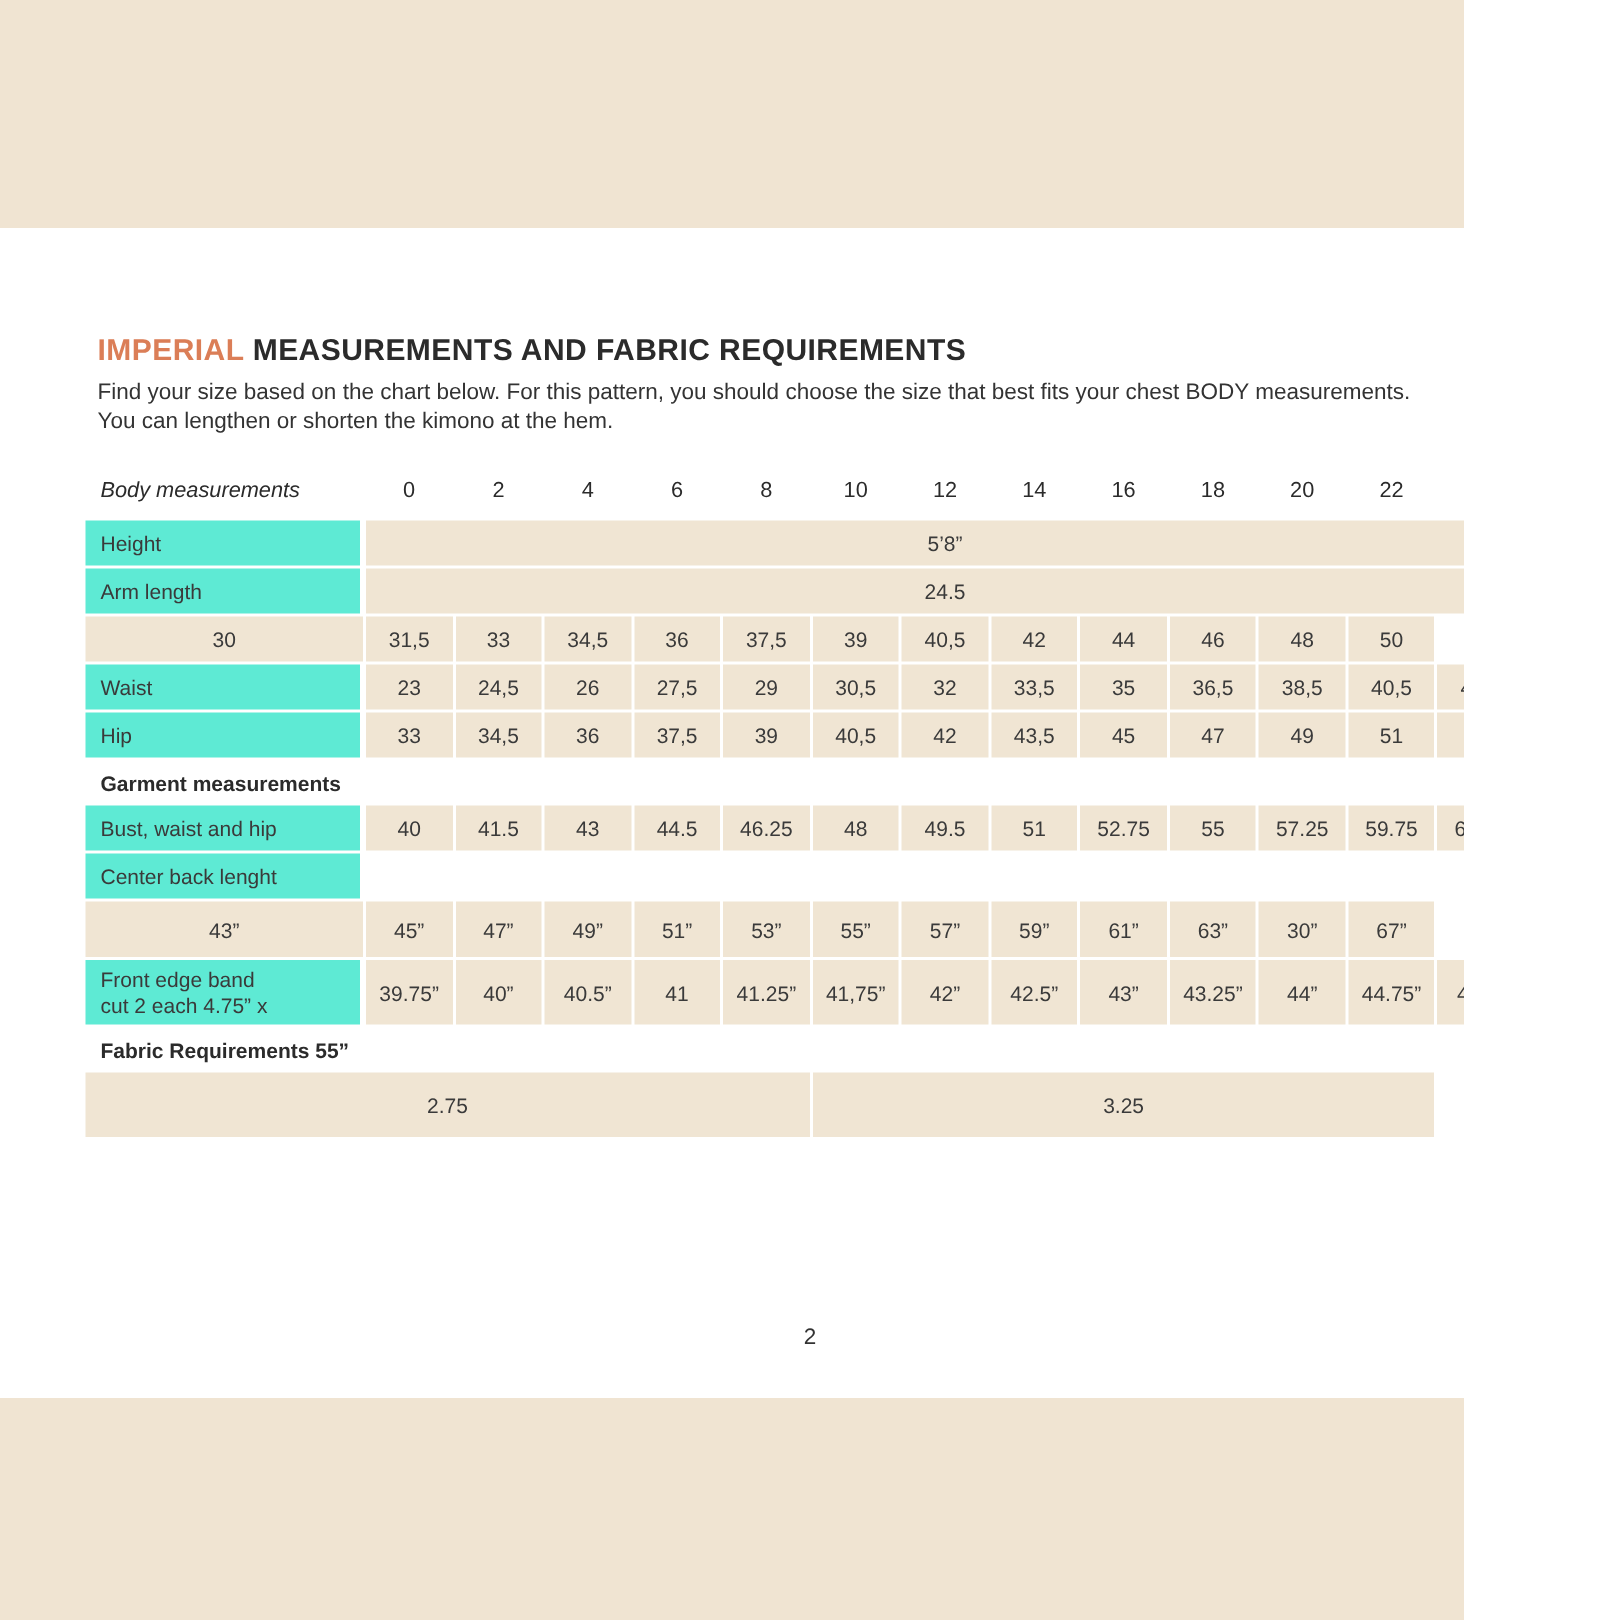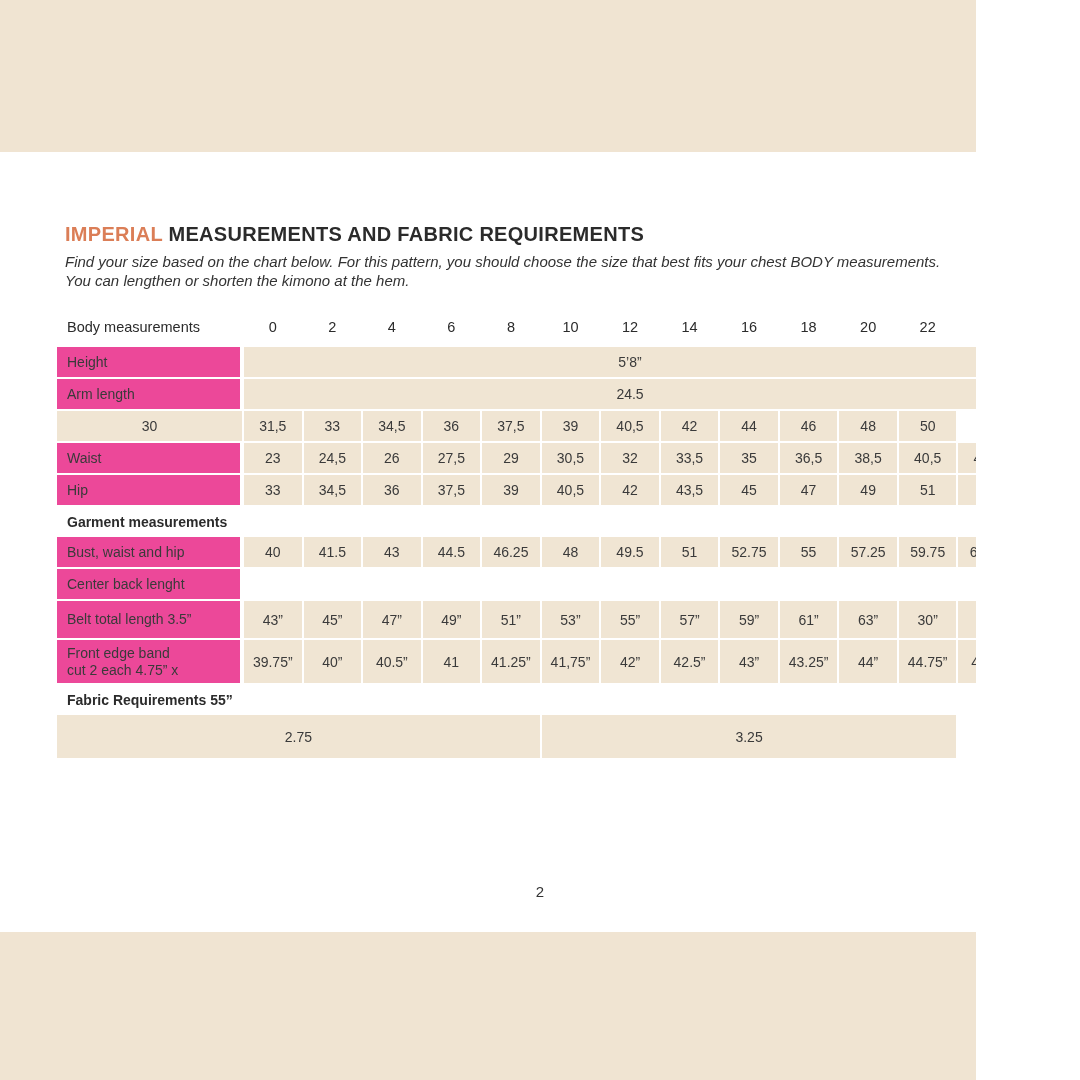--- a/index.html
+++ b/index.html
@@ -33,42 +33,41 @@
     color: #2b2b2b;
   }
   .title .accent { color: #db7e57; }
 
   .intro {
     margin-top: 7px;
     margin-left: 8px;
     font-size: 15px;
     line-height: 18.5px;
     color: #333333;
-    font-style: italic;
   }
 
   .table-wrap { margin-top: 25px; }
 
   .trow {
     display: grid;
     grid-template-columns: 185px repeat(13, 1fr);
     column-gap: 2px;
     margin-bottom: 2px;
     min-height: 30px;
   }
   .trow.mid { min-height: 37px; }
   .trow.tall { min-height: 43px; }
 
   .header-row { min-height: 24px; margin-bottom: 8px; }
   .header-row .tlabel, .header-row .tcell { background: transparent; }
-  .header-row .tlabel { font-size: 14.5px; color: #2b2b2b; }
+  .header-row .tlabel { font-size: 14.5px; color: #2b2b2b; font-style: italic; }
   .header-row .tcell { font-size: 14.5px; color: #2b2b2b; }
 
   .tlabel {
-    background: #ec4899;
+    background: #5eead4;
     display: flex;
     flex-direction: column;
     justify-content: center;
     align-items: flex-start;
     padding-left: 10px;
     font-size: 14px;
     color: #3a3a3a;
     line-height: 16.5px;
     margin-right: 2px;
   }
@@ -213,23 +212,20 @@
           <div class="tcell">57.25</div>
           <div class="tcell">59.75</div>
           <div class="tcell">62.25</div>
         </div>
         <div class="trow">
           <div class="tlabel">
             <div>Center back lenght</div>
           </div>
         </div>
         <div class="trow mid">
-          <div class="tlabel">
-            <div>Belt total length 3.5”</div>
-          </div>
           <div class="tcell">43”</div>
           <div class="tcell">45”</div>
           <div class="tcell">47”</div>
           <div class="tcell">49”</div>
           <div class="tcell">51”</div>
           <div class="tcell">53”</div>
           <div class="tcell">55”</div>
           <div class="tcell">57”</div>
           <div class="tcell">59”</div>
           <div class="tcell">61”</div>

